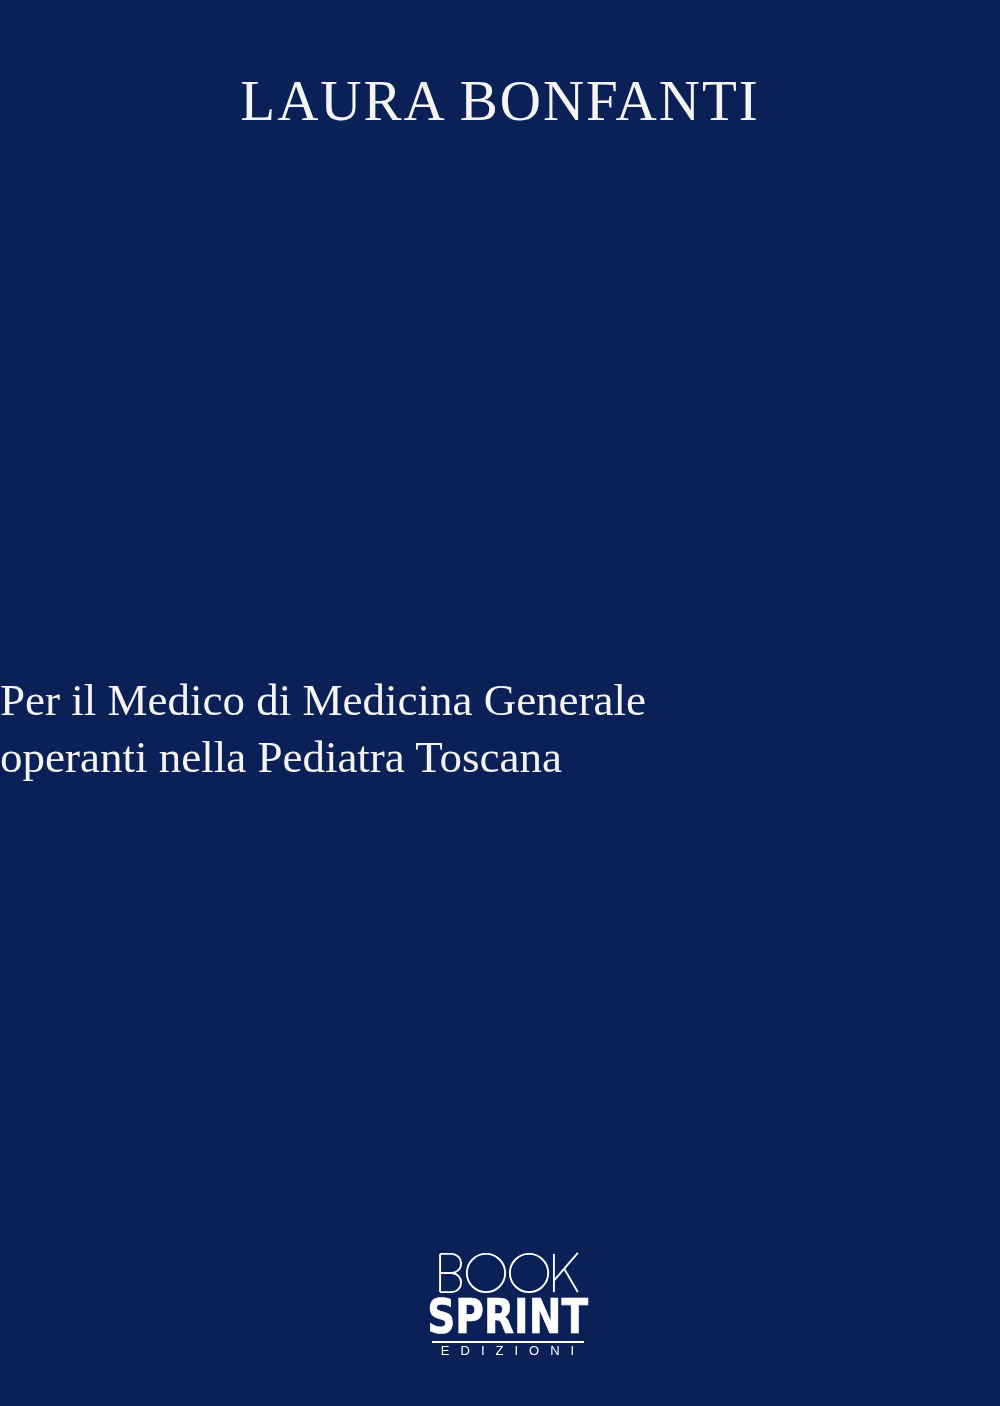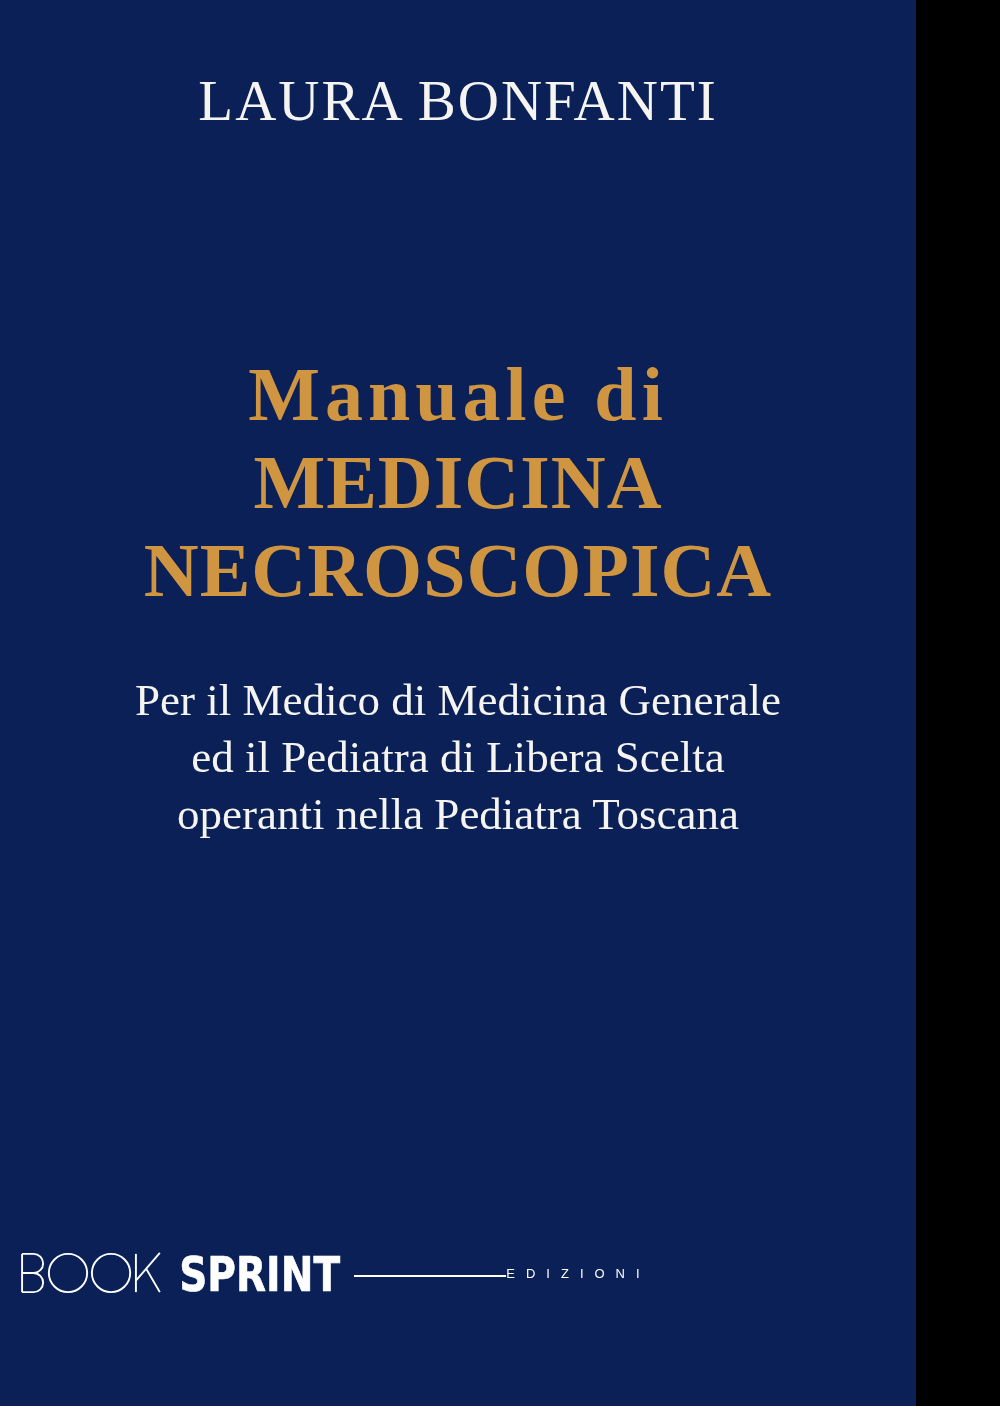--- a/index.html
+++ b/index.html
@@ -8,21 +8,21 @@
     --white: #f5f4f0;
   }
   * { margin: 0; padding: 0; box-sizing: border-box; }
   html, body { background: #000; }
   body {
     width: 1000px;
     font-family: "Liberation Serif", serif;
   }
   .cover {
     position: relative;
-    width: 916px;
+    width: 1000px;
     height: 1406px;
     background: var(--bg);
     overflow: hidden;
   }
   .author {
     position: absolute;
     top: 68px;
     left: 0; right: 0;
     text-align: center;
     color: var(--white);
@@ -46,35 +46,34 @@
     letter-spacing: 1px;
     white-space: nowrap;
   }
   .title-line.first {
     letter-spacing: 5px;
   }
   .subtitle-block {
     position: absolute;
     top: 672px;
     left: 0; right: 0;
-    text-align: center;
     color: var(--white);
     font-family: "Liberation Serif", serif;
   }
   .subtitle-line {
     font-size: 45px;
     line-height: 57px;
     white-space: nowrap;
   }
   .publisher-logo {
     position: absolute;
     top: 1251px;
     left: 15px; right: 0;
     display: flex;
-    flex-direction: row;
+    flex-direction: column;
     align-items: center;
   }
   .logo-book-svg {
     display: block;
     width: 150px;
     height: 44px;
   }
   .logo-sprint {
     color: #ffffff;
     font-family: "DejaVu Sans", sans-serif;
@@ -104,29 +103,23 @@
     white-space: nowrap;
   }
 </style>
 </head>
 <body>
 
 <div class="cover">
 
   <div class="author">LAURA BONFANTI</div>
 
-  <div class="title-block">
-    <div class="title-line first">Manuale di</div>
-    <div class="title-line">MEDICINA</div>
-    <div class="title-line">NECROSCOPICA</div>
-  </div>
 
   <div class="subtitle-block">
     <div class="subtitle-line">Per il Medico di Medicina Generale</div>
-    <div class="subtitle-line">ed il Pediatra di Libera Scelta</div>
     <div class="subtitle-line">operanti nella Pediatra Toscana</div>
   </div>
 
   <div class="publisher-logo">
 
     <svg class="logo-book-svg" viewBox="0 0 150 46" role="img" aria-label="BOOK">
       <g stroke="#ffffff" stroke-width="2" fill="none" stroke-linecap="butt">
 
         <path d="M4,3 V43"></path>
         <path d="M4,3 H16 a10,10 0 0 1 0,20 H4"></path>

